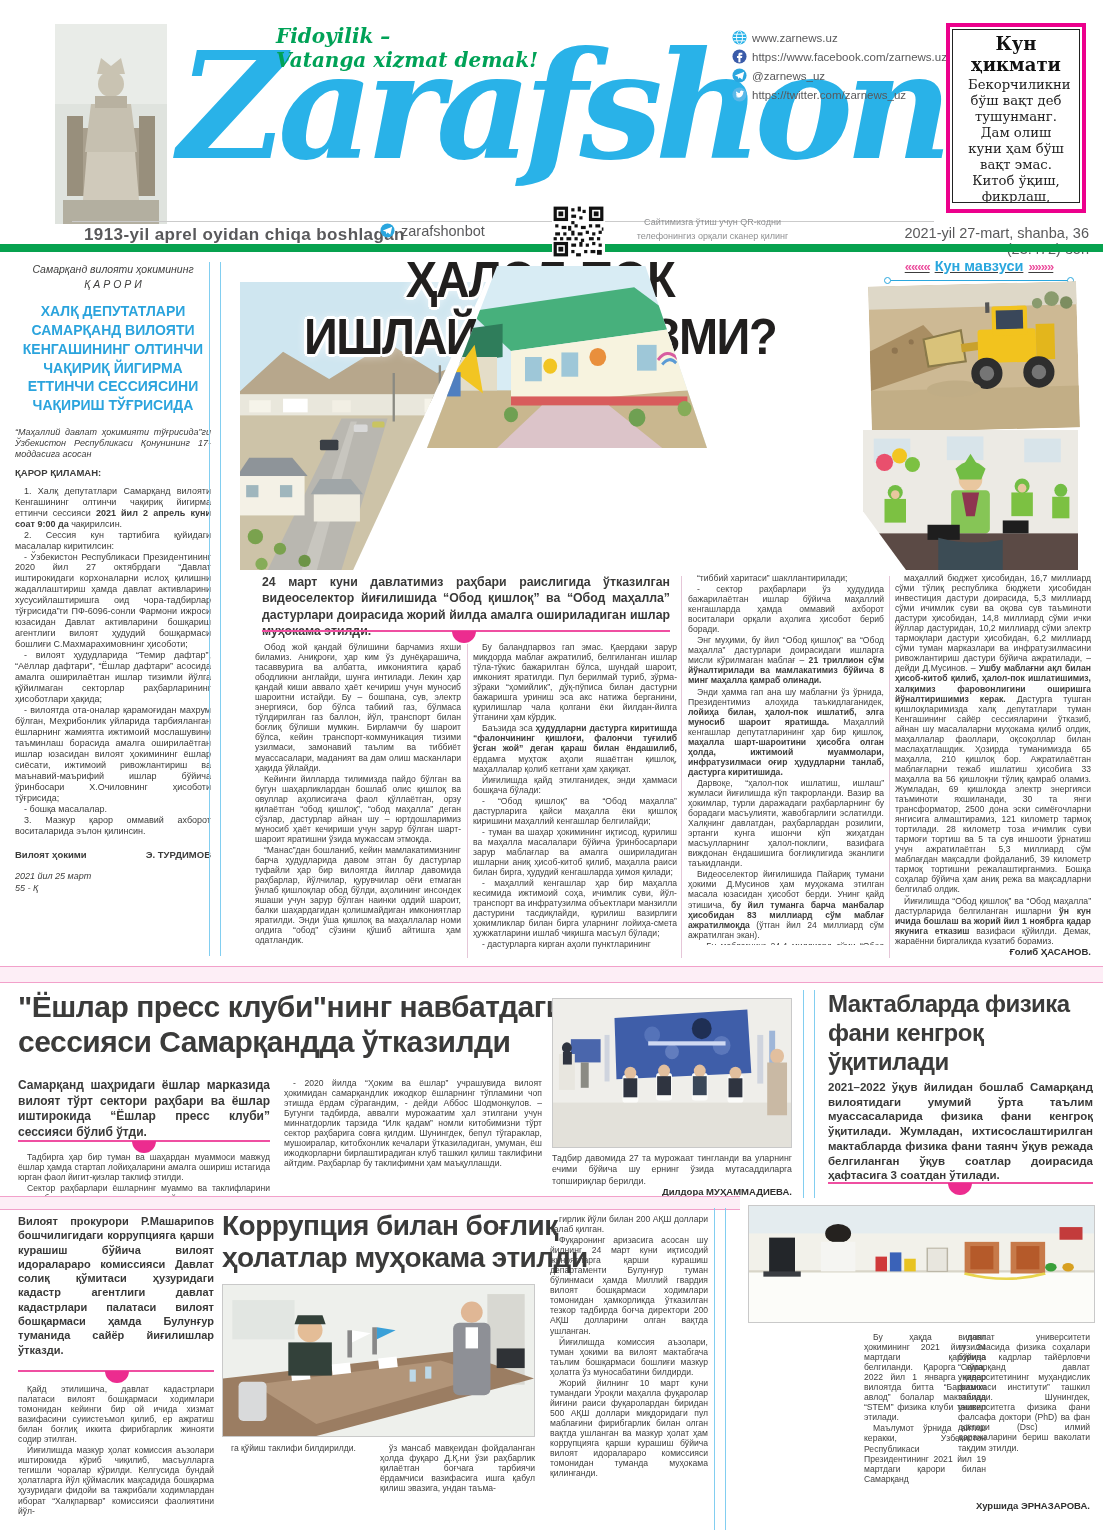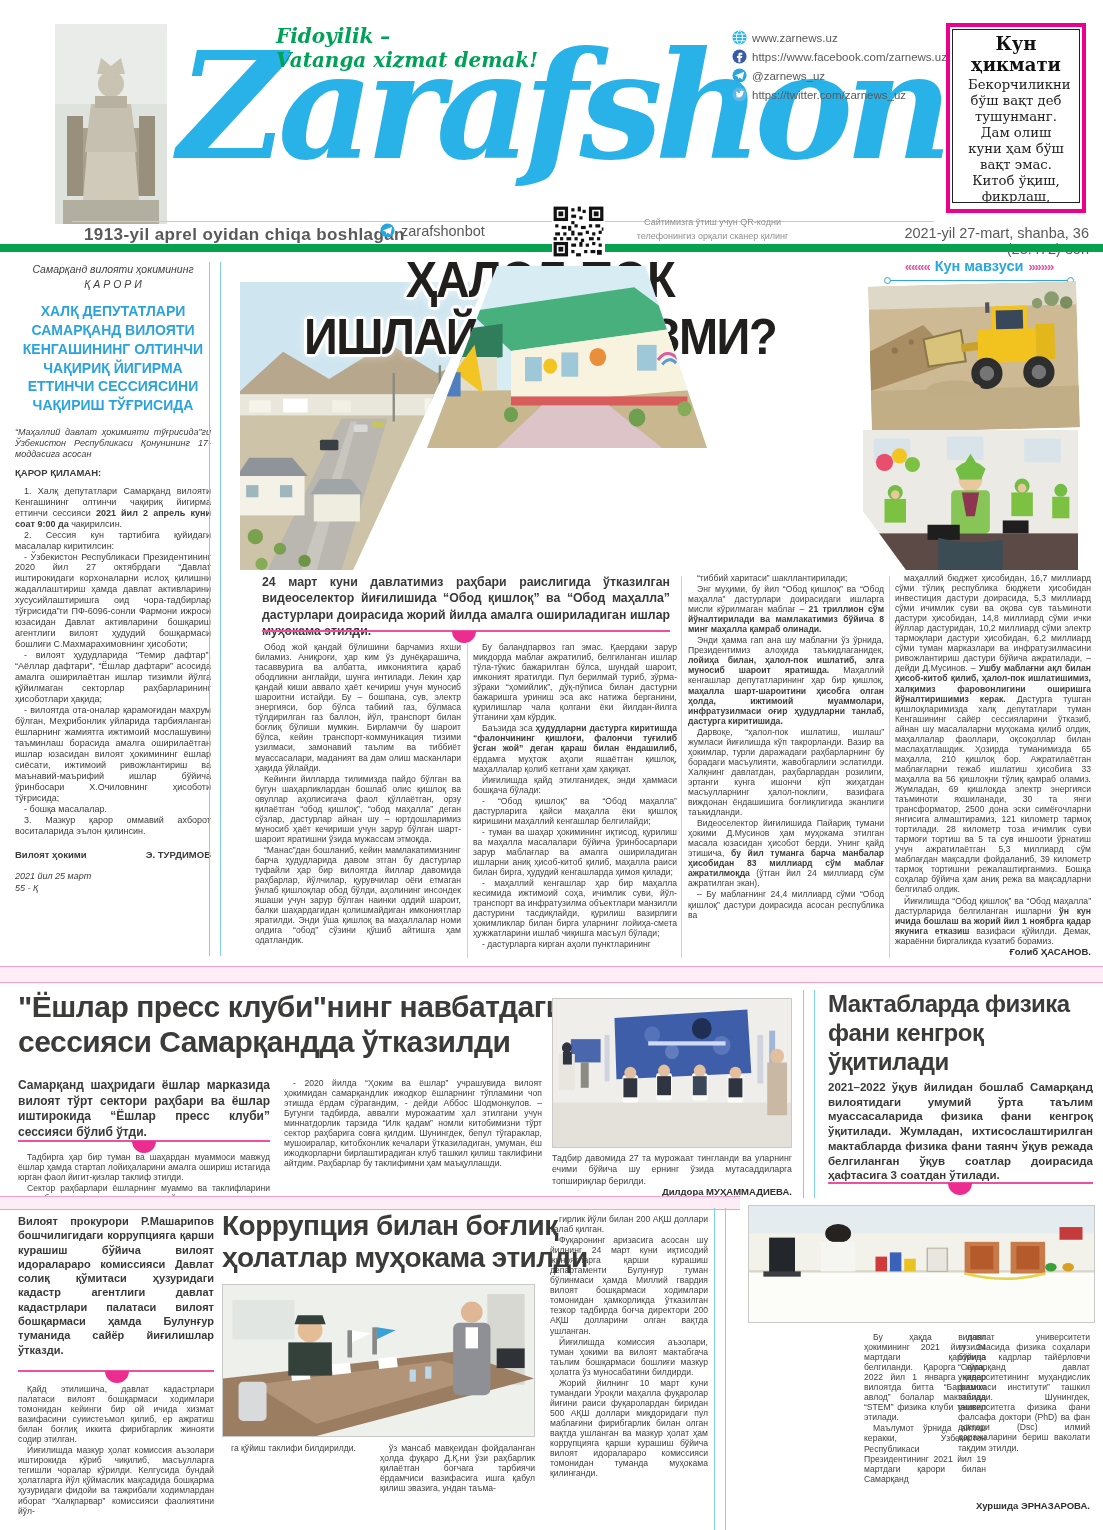--- a/index.html
+++ b/index.html
@@ -35,21 +35,21 @@
   .d-title { color:#2ba4dd; font-weight:bold; font-size:14px; line-height:1.34; text-align:center; margin:10px 2px 12px; }
   .d-intro { font-style:italic; font-size:9px; line-height:1.25; text-align:justify; }
   .d-resolve { font-weight:bold; font-size:9.5px; margin:6px 0 8px; }
   .d-body p, .bcol p { margin:0; text-indent:9px; }
   .d-body { font-size:9px; line-height:1.22; text-align:justify; }
   .d-sign { display:flex; justify-content:space-between; font-weight:bold; font-size:9.5px; margin-top:12px; }
   .d-foot { font-style:italic; font-size:9px; line-height:1.4; margin-top:10px; }
   .vdiv { width:12px; border-left:1.5px solid #82cef0; border-right:1.5px solid #82cef0; }
 
   
-  .kmz { left:884px; top:257px; width:190px; text-align:center; white-space:nowrap; }
+  .kmz { left:884px; top:257px; width:190px; text-align:center; white-space:nowrap;text-decoration:underline; }
   .kmz .g { color:#ec4f9e; font-weight:bold; font-size:13px; letter-spacing:-1px; }
   .kmz .t { color:#2aa7de; font-weight:bold; font-size:14.5px; margin:0 5px; }
   .kmz-line { left:887px; top:280px; width:184px; border-top:1.5px solid #2aa7de; }
   .kmz-line::before, .kmz-line::after { content:""; position:absolute; top:-4px; width:5px; height:5px;
       border:1.5px solid #2aa7de; border-radius:50%; background:#fff; }
   .kmz-line::before { left:-3px; } .kmz-line::after { right:-3px; }
 
   
   .collage { left:240px; top:256px; width:856px; height:314px; }
   .photo { position:absolute; overflow:hidden; }
@@ -384,20 +384,21 @@
       <p>Бу баландпарвоз гап эмас. Қаердаки зарур миқдорда маблағ ажратилиб, белгиланган ишлар тўла-тўкис бажарилган бўлса, шундай шароит, имконият яратилди. Пул берилмай туриб, зўрма-зўраки “ҳомийлик”, дўқ-пўписа билан дастурни бажаришга уриниш эса акс натижа берганини, қурилишлар чала қолгани ёки йилдан-йилга ўтганини ҳам кўрдик.</p>
       <p>Баъзида эса <b>ҳудудларни дастурга киритишда “фалончининг қишлоғи, фалончи туғилиб ўсган жой” деган қараш билан ёндашилиб,</b> ёрдамга муҳтож аҳоли яшаётган қишлоқ, маҳаллалар қолиб кетгани ҳам ҳақиқат.</p>
       <p>Йиғилишда қайд этилганидек, энди ҳаммаси бошқача бўлади:</p>
       <p>- “Обод қишлоқ” ва “Обод маҳалла” дастурларига қайси маҳалла ёки қишлоқ киришини маҳаллий кенгашлар белгилайди;</p>
       <p>- туман ва шаҳар ҳокимининг иқтисод, қурилиш ва маҳалла масалалари бўйича ўринбосарлари зарур маблағлар ва амалга ошириладиган ишларни аниқ ҳисоб-китоб қилиб, маҳалла раиси билан бирга, ҳудудий кенгашларда ҳимоя қилади;</p>
       <p>- маҳаллий кенгашлар ҳар бир маҳалла кесимида ижтимоий соҳа, ичимлик суви, йўл-транспорт ва инфратузилма объектлари манзилли дастурини тасдиқлайди, қурилиш вазирлиги ҳокимликлар билан бирга уларнинг лойиҳа-смета ҳужжатларини ишлаб чиқишга масъул бўлади;</p>
       <p>- дастурларга кирган аҳоли пунктларининг</p>
     </div>
   <div class="abs bcol" style="left:688px; top:573px; width:196px; height:372px;">
       <p>“тиббий харитаси” шакллантирилади;</p>
+      <p>- сектор раҳбарлари ўз ҳудудида бажарилаётган ишлар бўйича маҳаллий кенгашларда ҳамда оммавий ахборот воситалари орқали аҳолига ҳисобот бериб боради.</p>
       <p>Энг муҳими, бу йил “Обод қишлоқ” ва “Обод маҳалла” дастурлари доирасидаги ишларга мисли кўрилмаган маблағ – <b>21 триллион сўм йўналтирилади ва мамлакатимиз бўйича 8 минг маҳалла қамраб олинади.</b></p>
       <p>Энди ҳамма гап ана шу маблағни ўз ўрнида, Президентимиз алоҳида таъкидлаганидек, <b>лойиҳа билан, ҳалол-пок ишлатиб, элга муносиб шароит яратишда.</b> Маҳаллий кенгашлар депутатларининг ҳар бир қишлоқ, <b>маҳалла шарт-шароитини ҳисобга олган ҳолда, ижтимоий муаммолари, инфратузилмаси оғир ҳудудларни танлаб, дастурга киритишида.</b></p>
       <p>Дарвоқе, “ҳалол-пок ишлатиш, ишлаш” жумласи йиғилишда кўп такрорланди. Вазир ва ҳокимлар, турли даражадаги раҳбарларнинг бу борадаги масъулияти, жавобгарлиги эслатилди. Халқнинг давлатдан, раҳбарлардан розилиги, эртанги кунга ишончи кўп жиҳатдан масъулларнинг ҳалол-поклиги, вазифага виждонан ёндашишига боғлиқлигида эканлиги таъкидланди.</p>
       <p>Видеоселектор йиғилишида Пайариқ тумани ҳокими Д.Мусинов ҳам муҳокама этилган масала юзасидан ҳисобот берди. Унинг қайд этишича, <b>бу йил туманга барча манбалар ҳисобидан 83 миллиард сўм маблағ ажратилмоқда</b> (ўтган йил 24 миллиард сўм ажратилган экан).</p>
       <p>– Бу маблағнинг 24,4 миллиард сўми “Обод қишлоқ” дастури доирасида асосан республика ва</p>
     </div>
   <div class="abs bcol" style="left:895px; top:573px; width:196px; height:372px;">
       <p>маҳаллий бюджет ҳисобидан, 16,7 миллиард сўми тўлиқ республика бюджети ҳисобидан инвестиция дастури доирасида, 5,3 миллиард сўми ичимлик суви ва оқова сув таъминоти дастури ҳисобидан, 14,8 миллиард сўми ички йўллар дастуридан, 10,2 миллиард сўми электр тармоқлари дастури ҳисобидан, 6,2 миллиард сўми туман марказлари ва инфратузилмасини ривожлантириш дастури бўйича ажратилади, – дейди Д.Мусинов. – <b>Ушбу маблағни ақл билан ҳисоб-китоб қилиб, ҳалол-пок ишлатишимиз, халқимиз фаровонлигини оширишга йўналтиришимиз керак.</b> Дастурга тушган қишлоқларимизда халқ депутатлари туман Кенгашининг сайёр сессияларини ўтказиб, айнан шу масалаларни муҳокама қилиб олдик, маҳаллалар фаоллари, оқсоқоллар билан маслаҳатлашдик. Ҳозирда туманимизда 65 маҳалла, 210 қишлоқ бор. Ажратилаётган маблағларни тежаб ишлатиш ҳисобига 33 маҳалла ва 56 қишлоқни тўлиқ қамраб оламиз. Жумладан, 69 қишлоқда электр энергияси таъминоти яхшиланади, 30 та янги трансформатор, 2500 дона эски симёғочларни янгисига алмаштирамиз, 121 километр тармоқ тортилади. 28 километр тоза ичимлик суви тармоғи тортиш ва 5 та сув иншооти ўрнатиш учун ажратилаётган 5,3 миллиард сўм маблағдан мақсадли фойдаланиб, 39 километр тармоқ тортишни режалаштирганмиз. Бошқа соҳалар бўйича ҳам аниқ режа ва мақсадларни белгилаб олдик.</p>
       <p>Йиғилишда “Обод қишлоқ” ва “Обод маҳалла” дастурларида белгиланган ишларни <b>ўн кун ичида бошлаш ва жорий йил 1 ноябрга қадар якунига етказиш</b> вазифаси қўйилди. Демак, жараённи биргаликда кузатиб борамиз.</p>
     </div>

